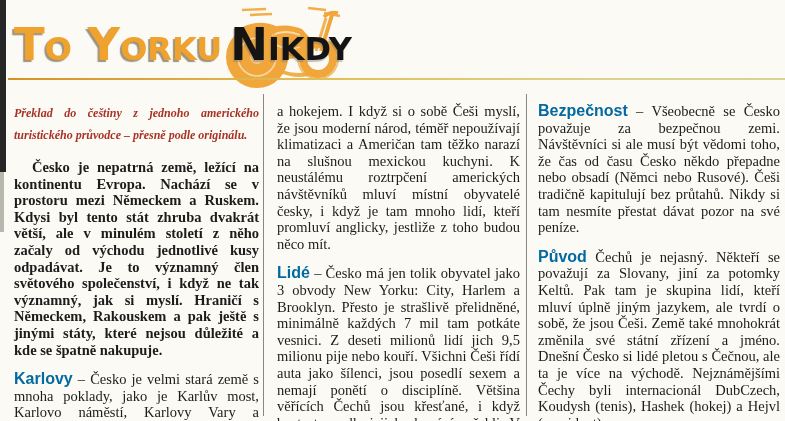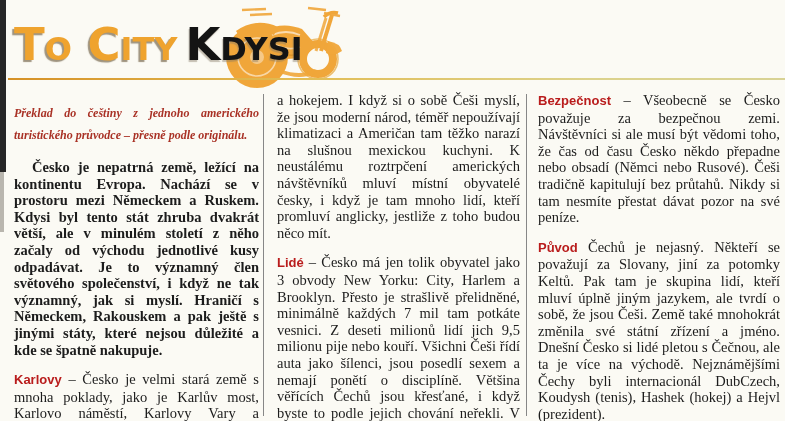--- a/index.html
+++ b/index.html
@@ -45,25 +45,25 @@
   .col1 { left:14px;  top:95px; width:245px; }
   .col2 { left:277px; top:92px; width:243px; }
   .col3 { left:538px; top:92px; width:242px; }
   .intro {
     margin:8px 0 0 0;
     font-weight:bold; font-style:italic;
     font-size:12px; line-height:21.5px;
     color:#a93226; text-align:justify;
   }
   p.body { margin:13px 0 0 0; }
-  p.body.first { margin-top:0; }
+  p.body.first { margin-top:11px; }
   .indent { text-indent:18px;font-weight:bold; }
   .lead {
     font-family:"Liberation Sans", sans-serif;
-    font-weight:bold; font-size:13px; color:#b91c1c;
+    font-weight:bold; font-size:16px; color:#0369a1;
   }
   .divider {
     position:absolute; top:94px; height:322px; width:1px;
     background:#878787;
   }
   .d1 { left:263px; }
   .d2 { left:526px; }
 </style>
 </head>
 <body>
@@ -100,21 +100,21 @@
       <path d="M56,44 q12,6 24,2" stroke="#ffffff" stroke-width="1.6" fill="none" opacity="0.5"></path>
       <path d="M62,52 q8,4 16,1" stroke="#d98f1f" stroke-width="1.4" fill="none" opacity="0.7"></path>
 
       <path d="M16,30 Q36,16 58,26 L54,34 Q34,26 20,36 Z" fill="#f0a63a"></path>
 
       <path d="M108,40 q12,2 14,10 q-8,6 -16,2 Z" fill="#f0a63a" opacity="0.95"></path>
 
       <path d="M60,70 q20,8 36,0" stroke="#f0a63a" stroke-width="4" fill="none" opacity="0.9"></path>
     </svg>
 
-    <h1 class="title"><span class="t-orange">To City</span><span class="t-black">Kdysi</span></h1>
+    <h1 class="title"><span class="t-orange">To Yorku</span><span class="t-black">Nikdy</span></h1>
 
     <div class="rule"></div>
   </header>
 
   <main>
 
     <section class="col col1">
       <p class="intro">Překlad do češtiny z jednoho amerického turistického průvodce – přesně podle originálu.</p>
       <p class="body indent">Česko je nepatrná země, ležící na kontinentu Evropa. Nachází se v prostoru mezi Německem a Ruskem. Kdysi byl tento stát zhruba dvakrát větší, ale v minulém století z něho začaly od východu jednotlivé kusy odpadávat. Je to významný člen světového společenství, i když ne tak významný, jak si myslí. Hraničí s Německem, Rakouskem a pak ještě s jinými státy, které nejsou důležité a kde se špatně nakupuje.</p>
       <p class="body"><span class="lead">Karlovy</span><span> – Česko je velmi stará země s mnoha poklady, jako je Karlův most, Karlovo náměstí, Karlovy Vary a Karlštejn. Na západní civilizaci se podílí pivem</span></p>

